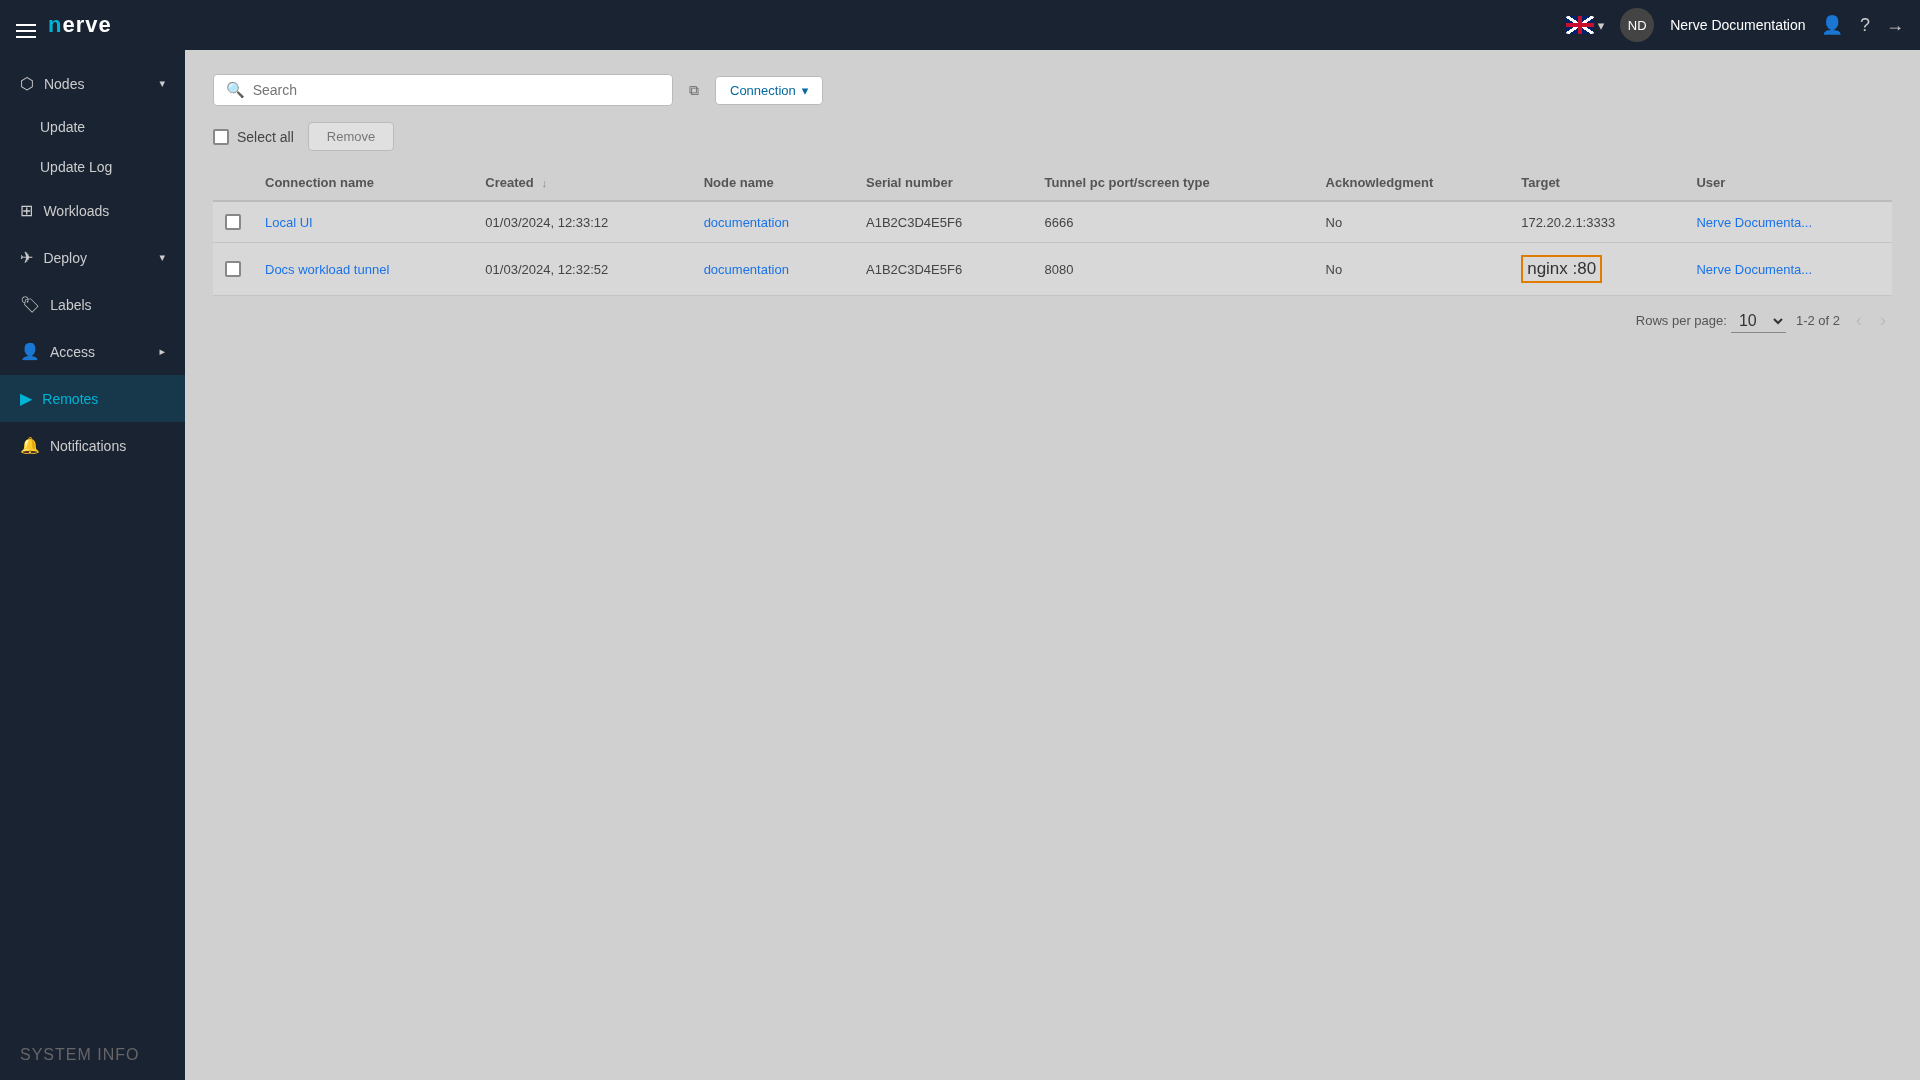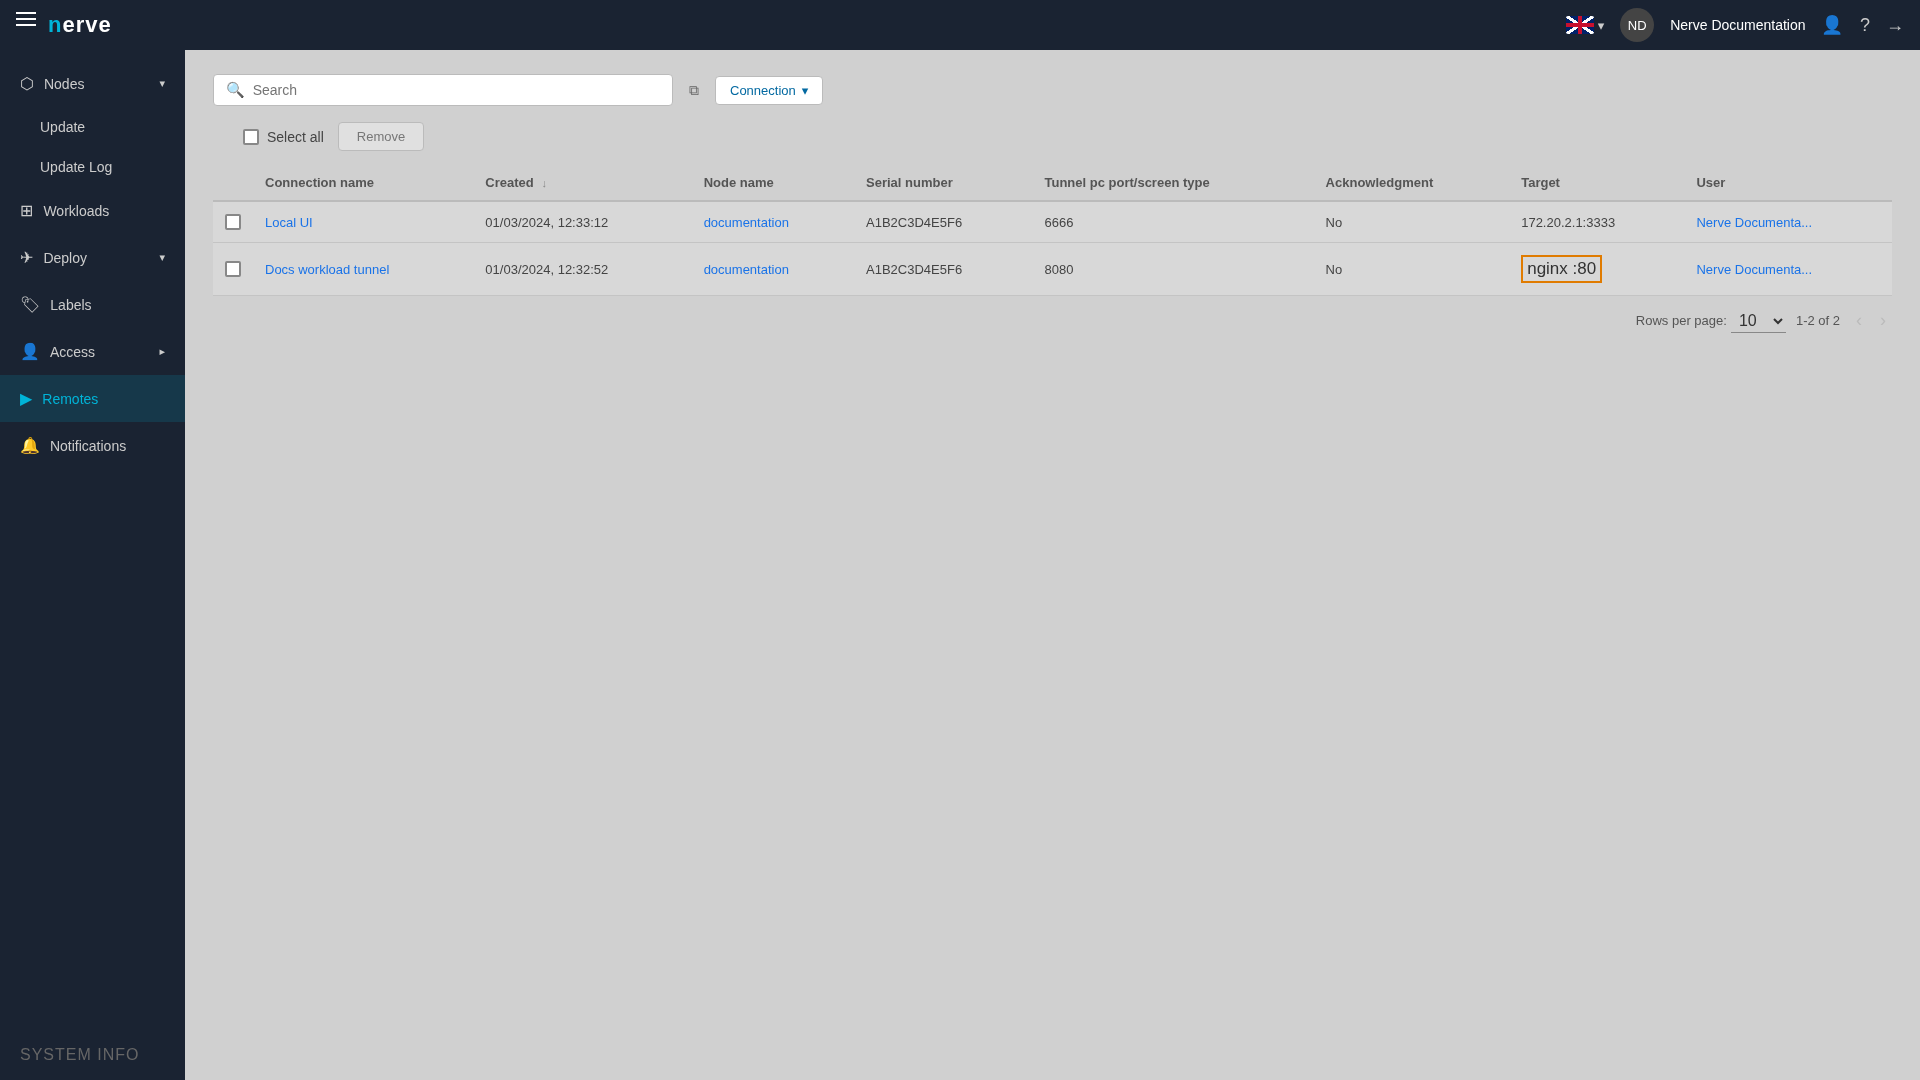--- a/index.html
+++ b/index.html
@@ -9,21 +9,21 @@
     .navbar {
       background: #1a2332;
       color: #fff;
       height: 50px;
       display: flex;
       align-items: center;
       padding: 0 16px;
       flex-shrink: 0;
       z-index: 100;
     }
-    .navbar-left { display: flex; align-items: flex-start; gap: 12px; }
+    .navbar-left { display: flex; align-items: flex-end; gap: 12px; }
     .hamburger { cursor: pointer; display: flex; flex-direction: column; gap: 4px; }
     .hamburger span { width: 20px; height: 2px; background: #fff; display: block; }
     .logo { font-size: 22px; font-weight: bold; color: #fff; letter-spacing: 1px; }
     .logo span { color: #00b4d8; }
     .navbar-right { margin-left: auto; display: flex; align-items: center; gap: 16px; }
     .lang-selector { display: flex; align-items: center; gap: 4px; cursor: pointer; color: #ccc; font-size: 13px; }
     .avatar-circle { width: 34px; height: 34px; border-radius: 50%; background: #444; display: flex; align-items: center; justify-content: center; font-size: 13px; font-weight: normal; color: #fff; }
     .nav-text { color: #fff; font-size: 14px; cursor: pointer; }
     .nav-icon { color: #ccc; font-size: 18px; cursor: pointer; }
 
@@ -99,21 +99,21 @@
       border-radius: 4px;
       padding: 6px 14px;
       font-size: 13px;
       color: #0369a1;
       cursor: pointer;
     }
     .filter-icon { font-size: 14px; color: #666; }
 
     
     .actions-bar { display: flex; align-items: center; gap: 14px; margin-bottom: 14px; }
-    .select-all-check { display: flex; align-items: center; gap: 8px; font-size: 14px; color: #444; cursor: pointer; margin-left: 30px; }
+    .select-all-check { display: flex; align-items: center; gap: 8px; font-size: 14px; color: #444; cursor: pointer; }
     .checkbox { width: 16px; height: 16px; border: 2px solid #888; border-radius: 2px; background: #fff; cursor: pointer; }
     .remove-btn {
       background: #e0e0e0;
       border: 1px solid #bbb;
       border-radius: 4px;
       padding: 6px 18px;
       font-size: 13px;
       color: #777;
       cursor: pointer;
     }

